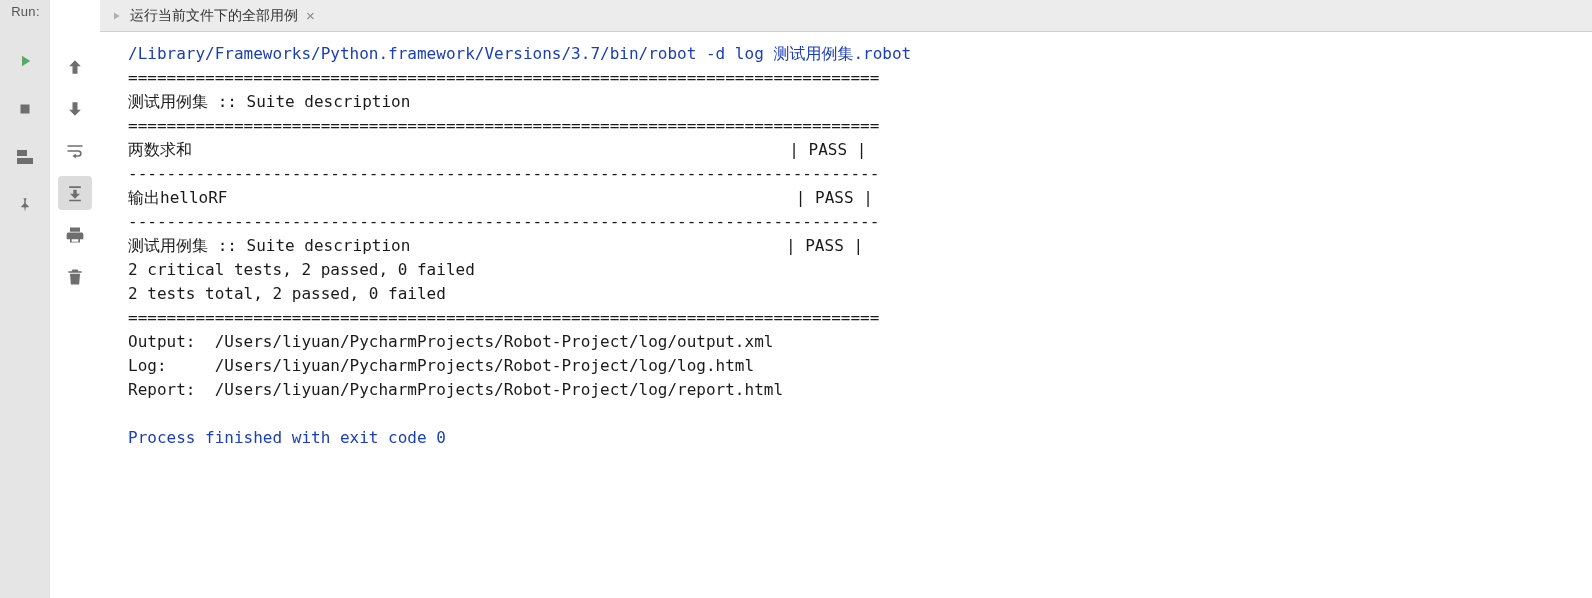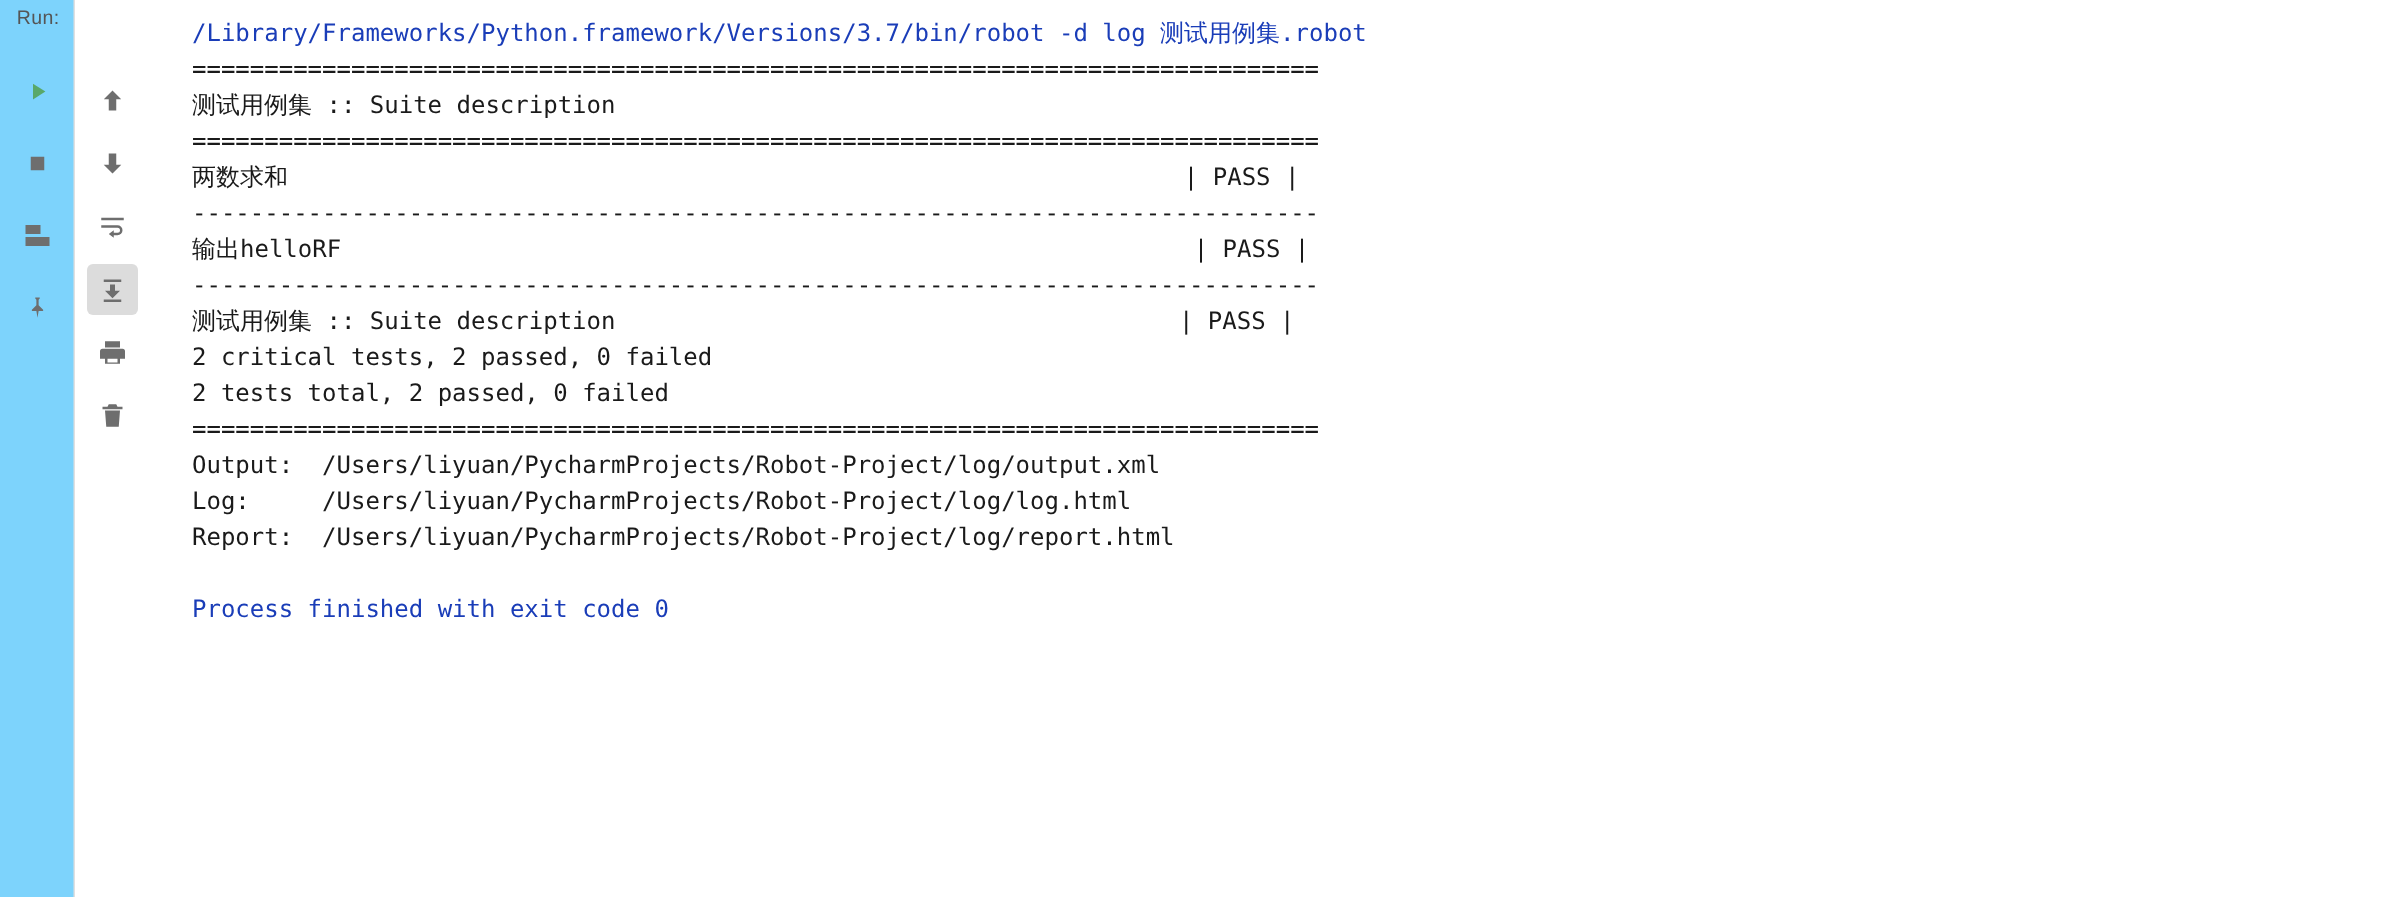--- a/index.html
+++ b/index.html
@@ -6,21 +6,21 @@
 body {
   font-family: -apple-system, BlinkMacSystemFont, "Segoe UI", sans-serif;
   background: #fff;
   width: 1592px;
   height: 598px;
   overflow: hidden;
   display: flex;
 }
 .left-gutter {
   width: 50px;
-  background: #7dd3fc;
+  background: #e5e5e5;
   border-right: 1px solid #e0e0e0;
   display: flex;
   flex-direction: column;
   align-items: center;
   padding-top: 4px;
 }
 .left-gutter .label {
   font-size: 13px;
   color: #555;
   letter-spacing: 0.3px;
@@ -177,20 +177,31 @@
       </svg>
   </div>
   <div class="icon-btn">
     <svg viewBox="0 0 24 24">
         <path d="M9 3h6l1 2h4v2H4V5h4l1-2zM6 8h12l-1 13H7L6 8z"></path>
       </svg>
   </div>
 </div>
 
 <div class="main">
+  <div class="tab-bar">
+    <div class="tab">
+      <span class="tab-play-icon">
+        <svg viewBox="0 0 24 24">
+            <path d="M8 5v14l11-7z"></path>
+          </svg>
+      </span>
+      <span>运行当前文件下的全部用例</span>
+      <span class="close-icon">×</span>
+    </div>
+  </div>
 
   <div class="console"><span class="cmd">/Library/Frameworks/Python.framework/Versions/3.7/bin/robot -d log 测试用例集.robot</span>
 <span>==============================================================================</span>
 <span>测试用例集 :: Suite description</span>
 <span>==============================================================================</span>
 <span>两数求和                                                              | PASS |</span>
 <span>------------------------------------------------------------------------------</span>
 <span>输出helloRF                                                           | PASS |</span>
 <span>------------------------------------------------------------------------------</span>
 <span>测试用例集 :: Suite description                                       | PASS |</span>

